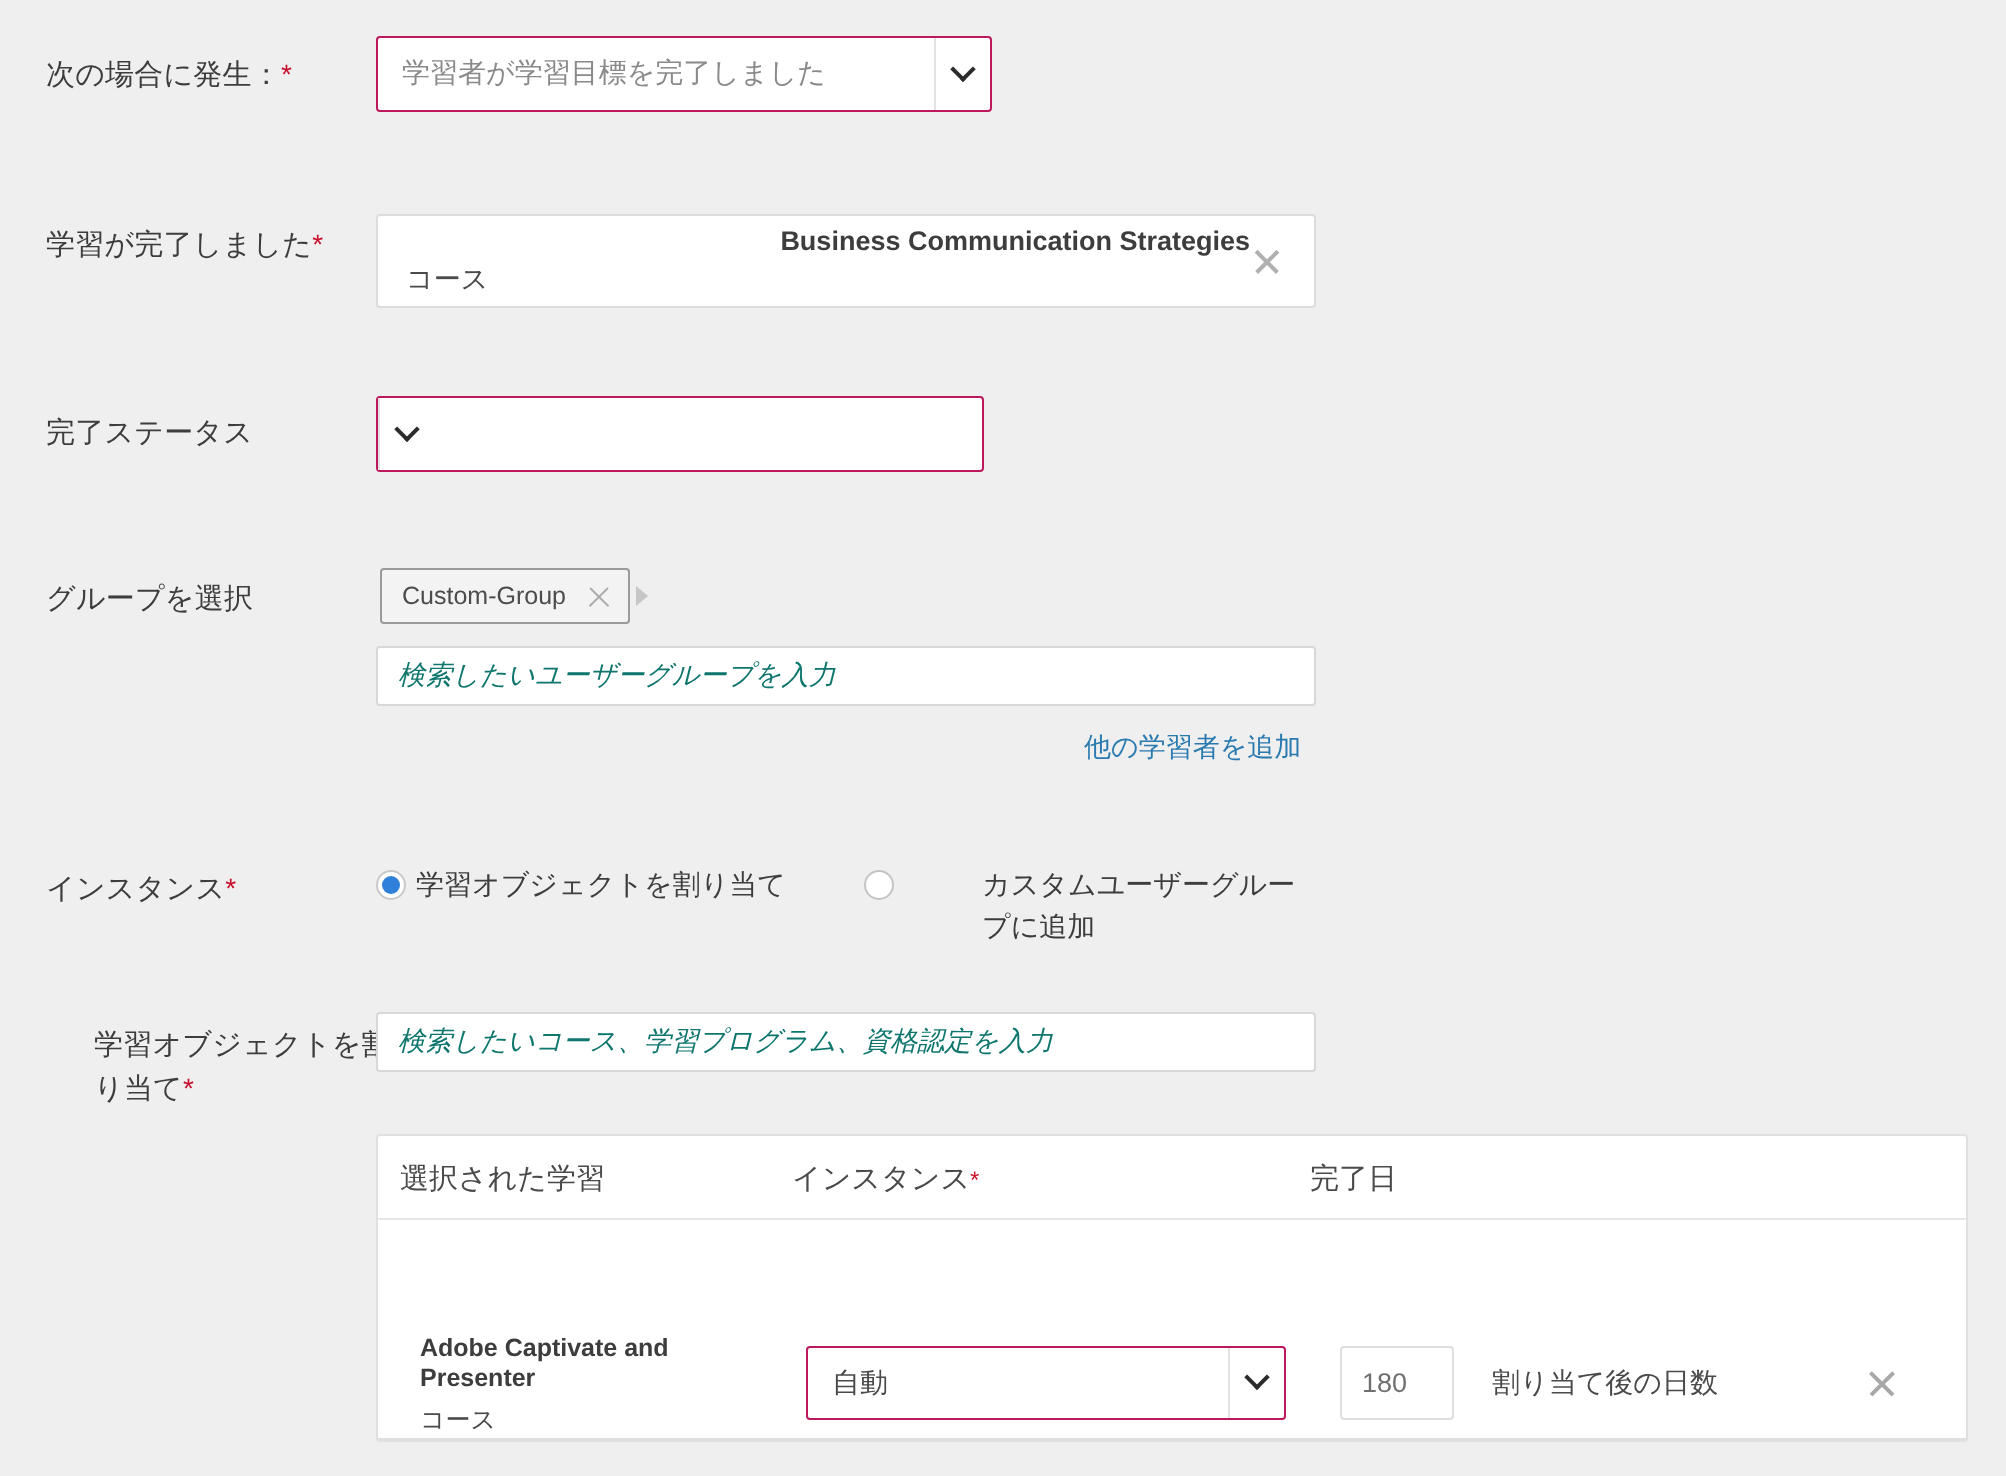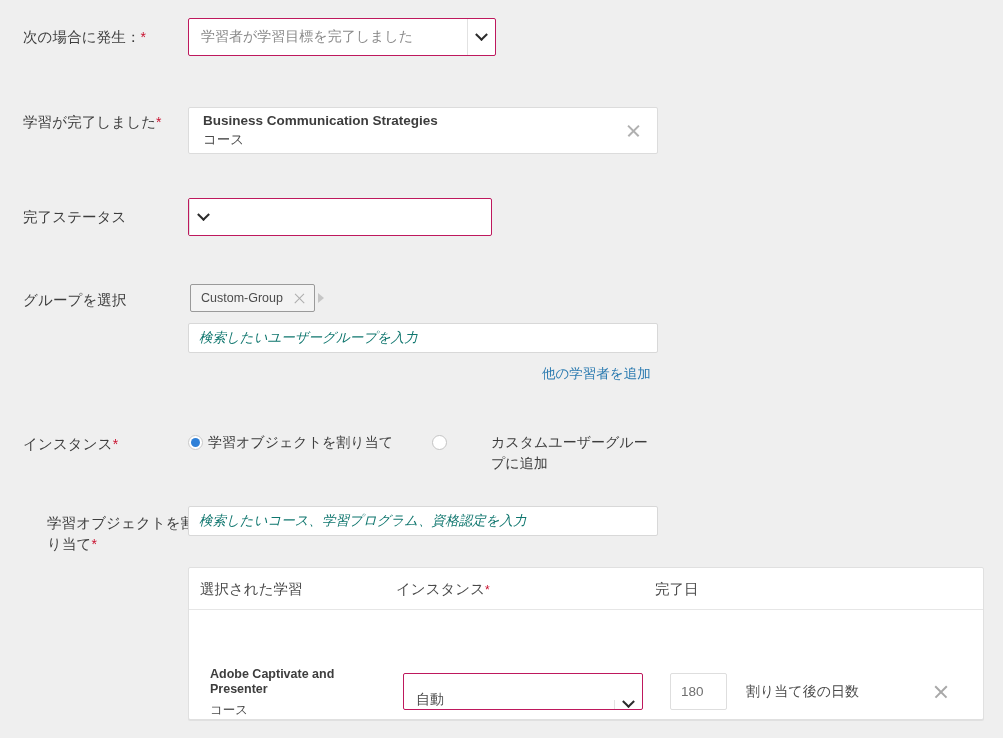--- a/index.html
+++ b/index.html
@@ -89,20 +89,21 @@
     display: flex;
     align-items: center;
     padding: 10px 14px;
   }
   .selbox .sb-text { flex: 1 1 auto; }
   .sb-title {
     font-size: 13.5px;
     color: #3d3d3d;
     line-height: 19px;
     font-weight: 600;
+    text-align: right;
   }
   .sb-sub {
     font-size: 13.5px;
     color: #4a4a4a;
     line-height: 20px;
   }
   .x-btn {
     flex: 0 0 auto;
     width: 18px; height: 18px;
     position: relative;
@@ -338,21 +339,21 @@
       <div class="th" style="left:207px;"><span>インスタンス</span><span class="req">*</span></div>
       <div class="th" style="left:466px;"><span>完了日</span></div>
     </div>
 
     <div class="row">
       <div class="cell-learning" style="top:57px;">
         <div class="cl-title">Adobe Captivate and Presenter</div>
         <div class="cl-sub">コース</div>
       </div>
 
-      <div class="select" style="left:214px; top:63px; width:240px; height:37px;align-items:flex-end;">
+      <div class="select" style="left:214px; top:63px; width:240px; height:37px;">
         <div class="sel-value" style="color:#4a4a4a;">自動</div>
         <div class="sel-arrow">
             <i class="chev"></i>
           </div>
       </div>
 
       <div class="num-input" style="left:481px; top:63px; width:57px;">
         <span>180</span>
       </div>
 

